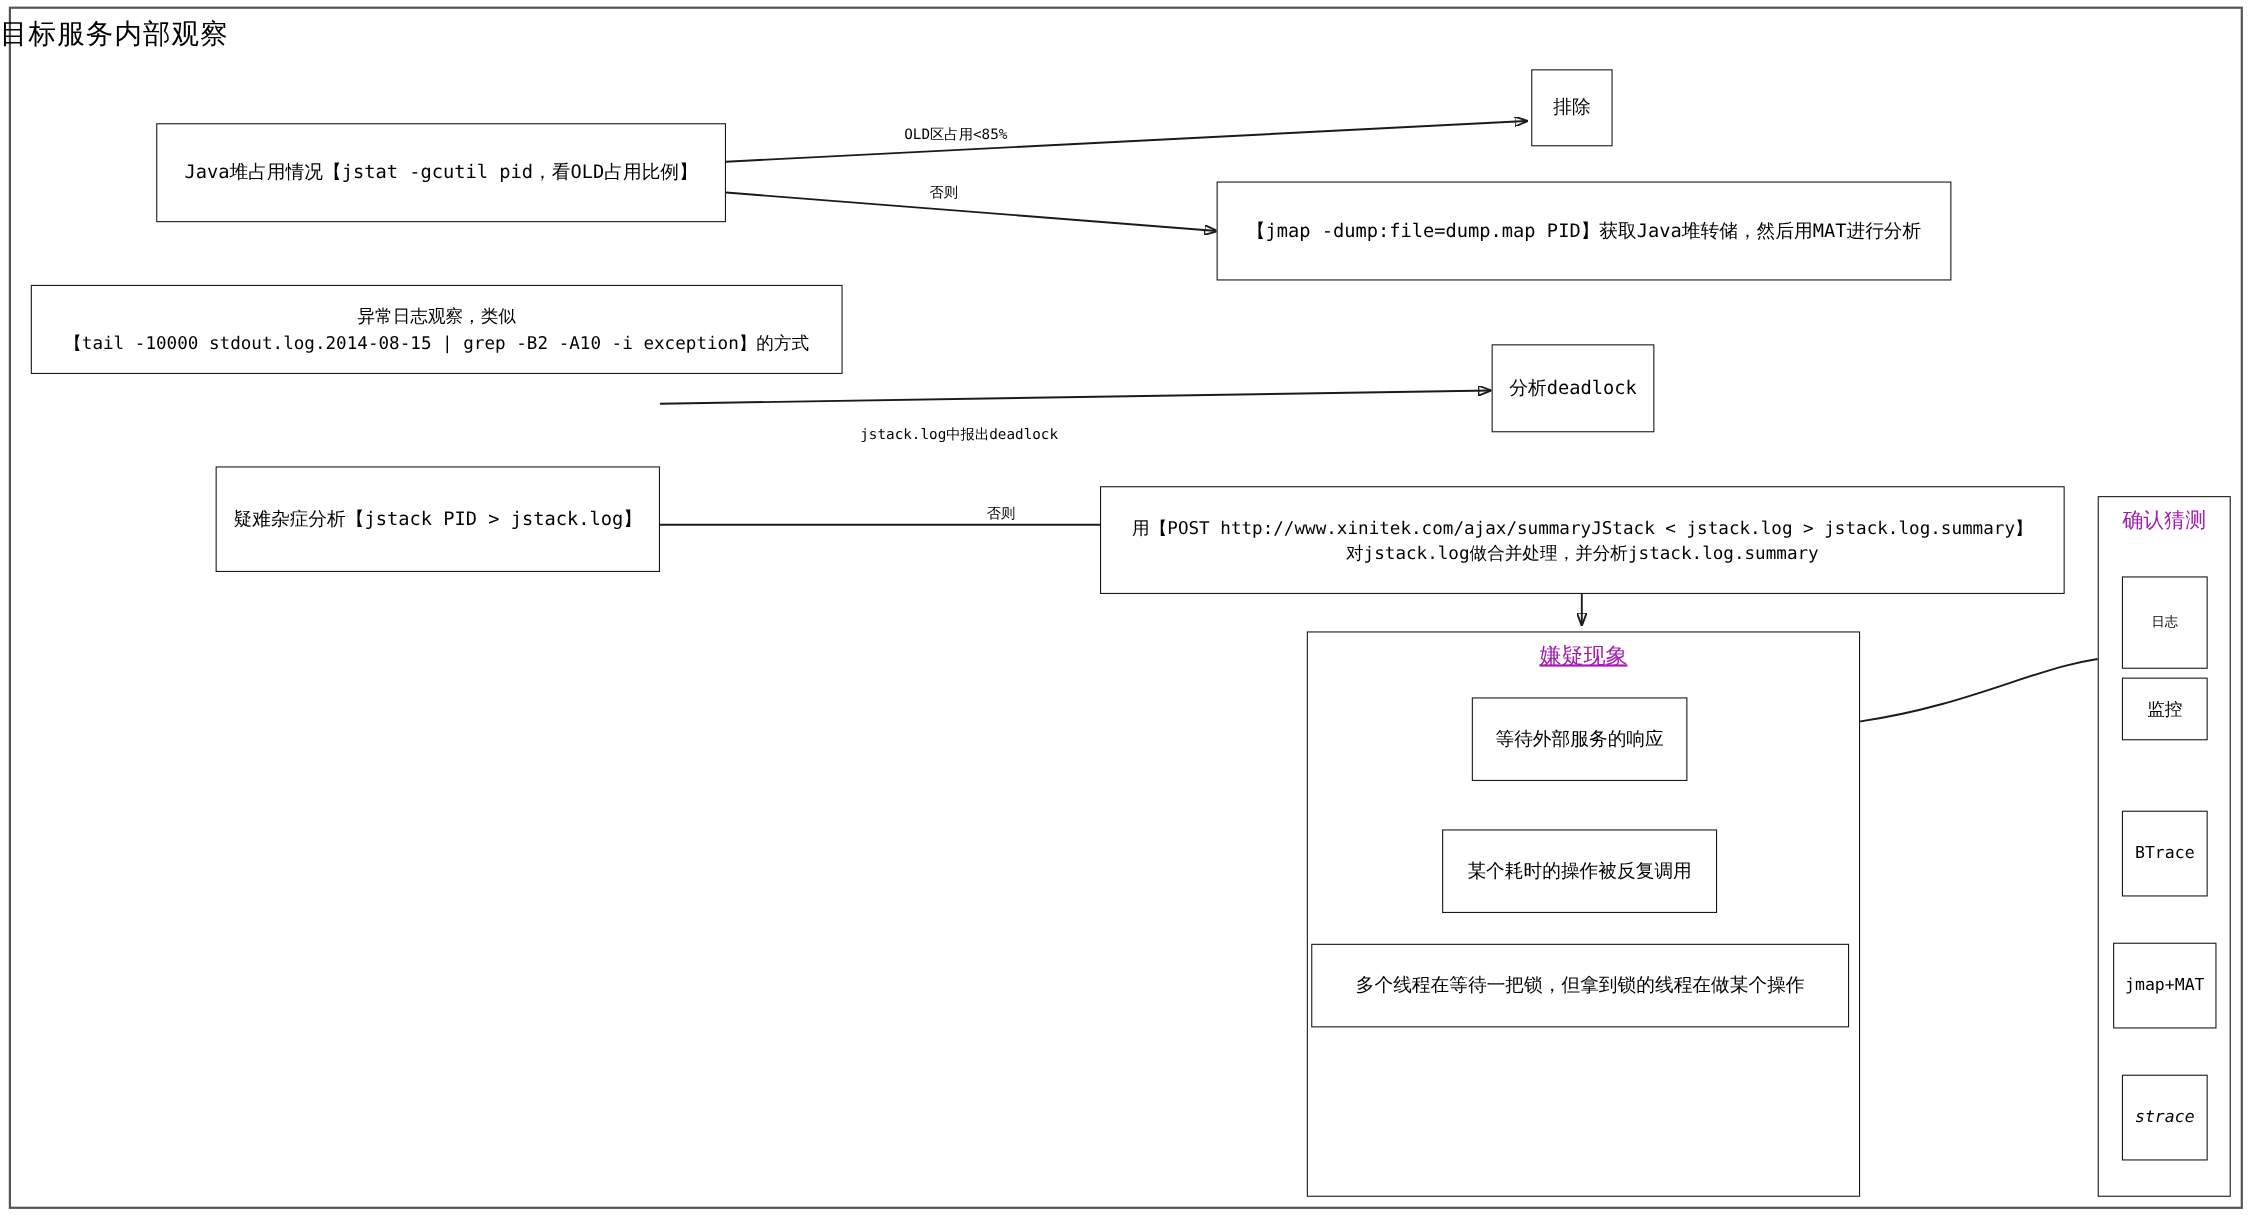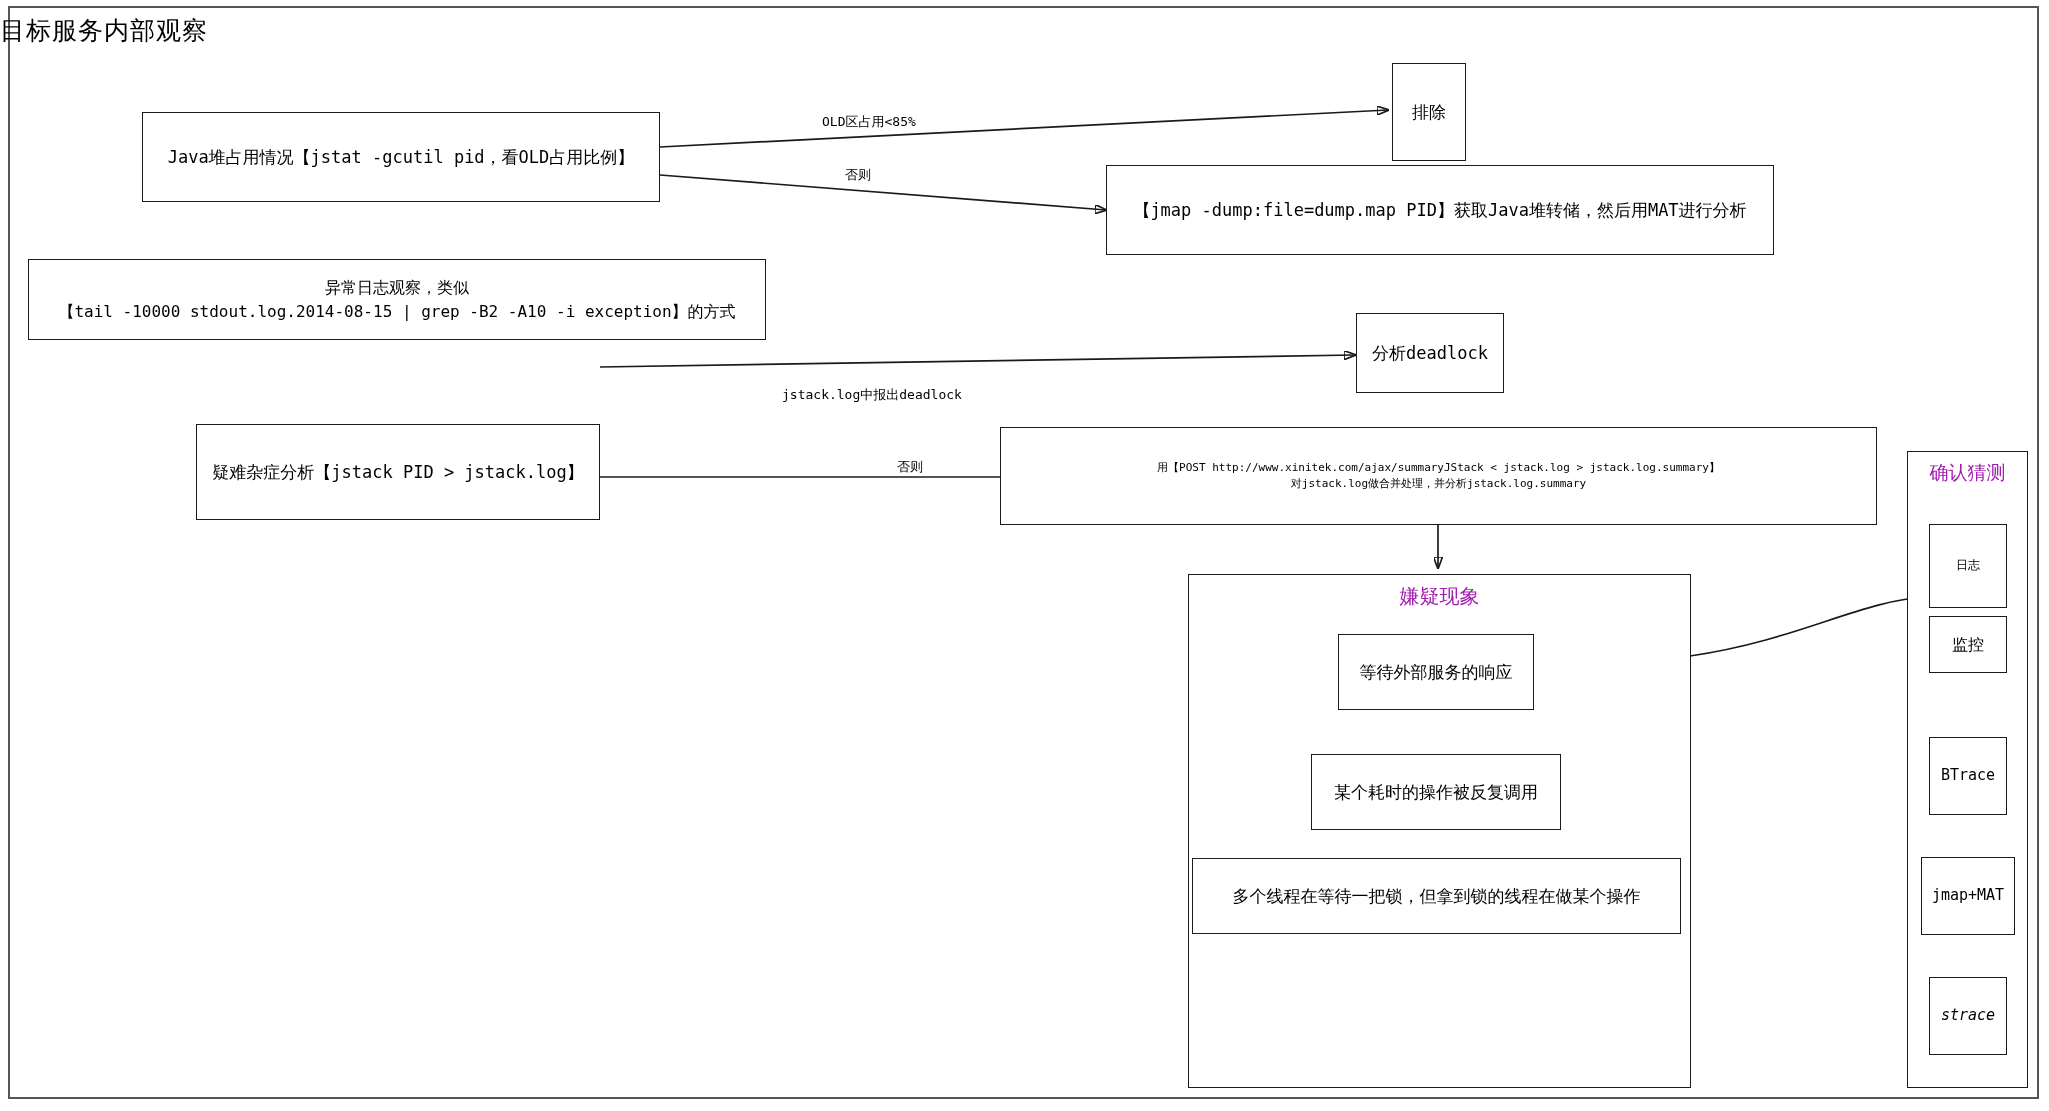--- a/index.html
+++ b/index.html
@@ -130,49 +130,49 @@
   <div class="edge-label" style="left:845px; top:166px;">否则</div>
 
   <div class="edge-label" style="left:782px; top:386px;">jstack.log中报出deadlock</div>
 
   <div class="edge-label" style="left:897px; top:458px;">否则</div>
 
   <div class="node mono" style="left:142px; top:112px; width:518px; height:90px; font-size:17px;">
     <span class="txt">Java堆占用情况【jstat -gcutil pid，看OLD占用比例】</span>
   </div>
 
-  <div class="node" style="left:1392px; top:63px; width:74px; height:98px; font-size:17px;">
+  <div class="node" style="left:1392px; top:63px; width:74px; height:70px; font-size:17px;">
     <span class="txt">排除</span>
   </div>
 
   <div class="node mono" style="left:1106px; top:165px; width:668px; height:90px; font-size:17px;">
     <span class="txt">【jmap -dump:file=dump.map PID】获取Java堆转储，然后用MAT进行分析</span>
   </div>
 
   <div class="node mono" style="left:28px; top:259px; width:738px; height:81px; font-size:16px; flex-direction:column;">
     <span class="txt">异常日志观察，类似</span>
     <span class="txt">【tail -10000 stdout.log.2014-08-15 | grep -B2 -A10 -i exception】的方式</span>
   </div>
 
   <div class="node mono" style="left:196px; top:424px; width:404px; height:96px; font-size:17px;">
     <span class="txt">疑难杂症分析【jstack PID &gt; jstack.log】</span>
   </div>
 
   <div class="node mono" style="left:1356px; top:313px; width:148px; height:80px; font-size:17px;">
     <span class="txt">分析deadlock</span>
   </div>
 
-  <div class="node mono" style="left:1000px; top:427px; width:877px; height:98px; font-size:11px; flex-direction:column;">
+  <div class="node mono" style="left:1000px; top:442px; width:877px; height:98px; font-size:16px; flex-direction:column;">
     <span class="txt">用【POST http://www.xinitek.com/ajax/summaryJStack &lt; jstack.log &gt; jstack.log.summary】</span>
     <span class="txt">对jstack.log做合并处理，并分析jstack.log.summary</span>
   </div>
 
   <div class="group-box" style="left:1188px; top:574px; width:503px; height:514px;"></div>
 
-  <div class="group-title" style="left:1188px; top:583px; width:503px; font-size:20px;">嫌疑现象</div>
+  <div class="group-title" style="left:1188px; top:583px; width:503px; font-size:20px;text-decoration:underline;">嫌疑现象</div>
 
   <div class="node" style="left:1338px; top:634px; width:196px; height:76px; font-size:17px;">
     <span class="txt">等待外部服务的响应</span>
   </div>
 
   <div class="node" style="left:1311px; top:754px; width:250px; height:76px; font-size:17px;">
     <span class="txt">某个耗时的操作被反复调用</span>
   </div>
 
   <div class="node" style="left:1192px; top:858px; width:489px; height:76px; font-size:17px;">

